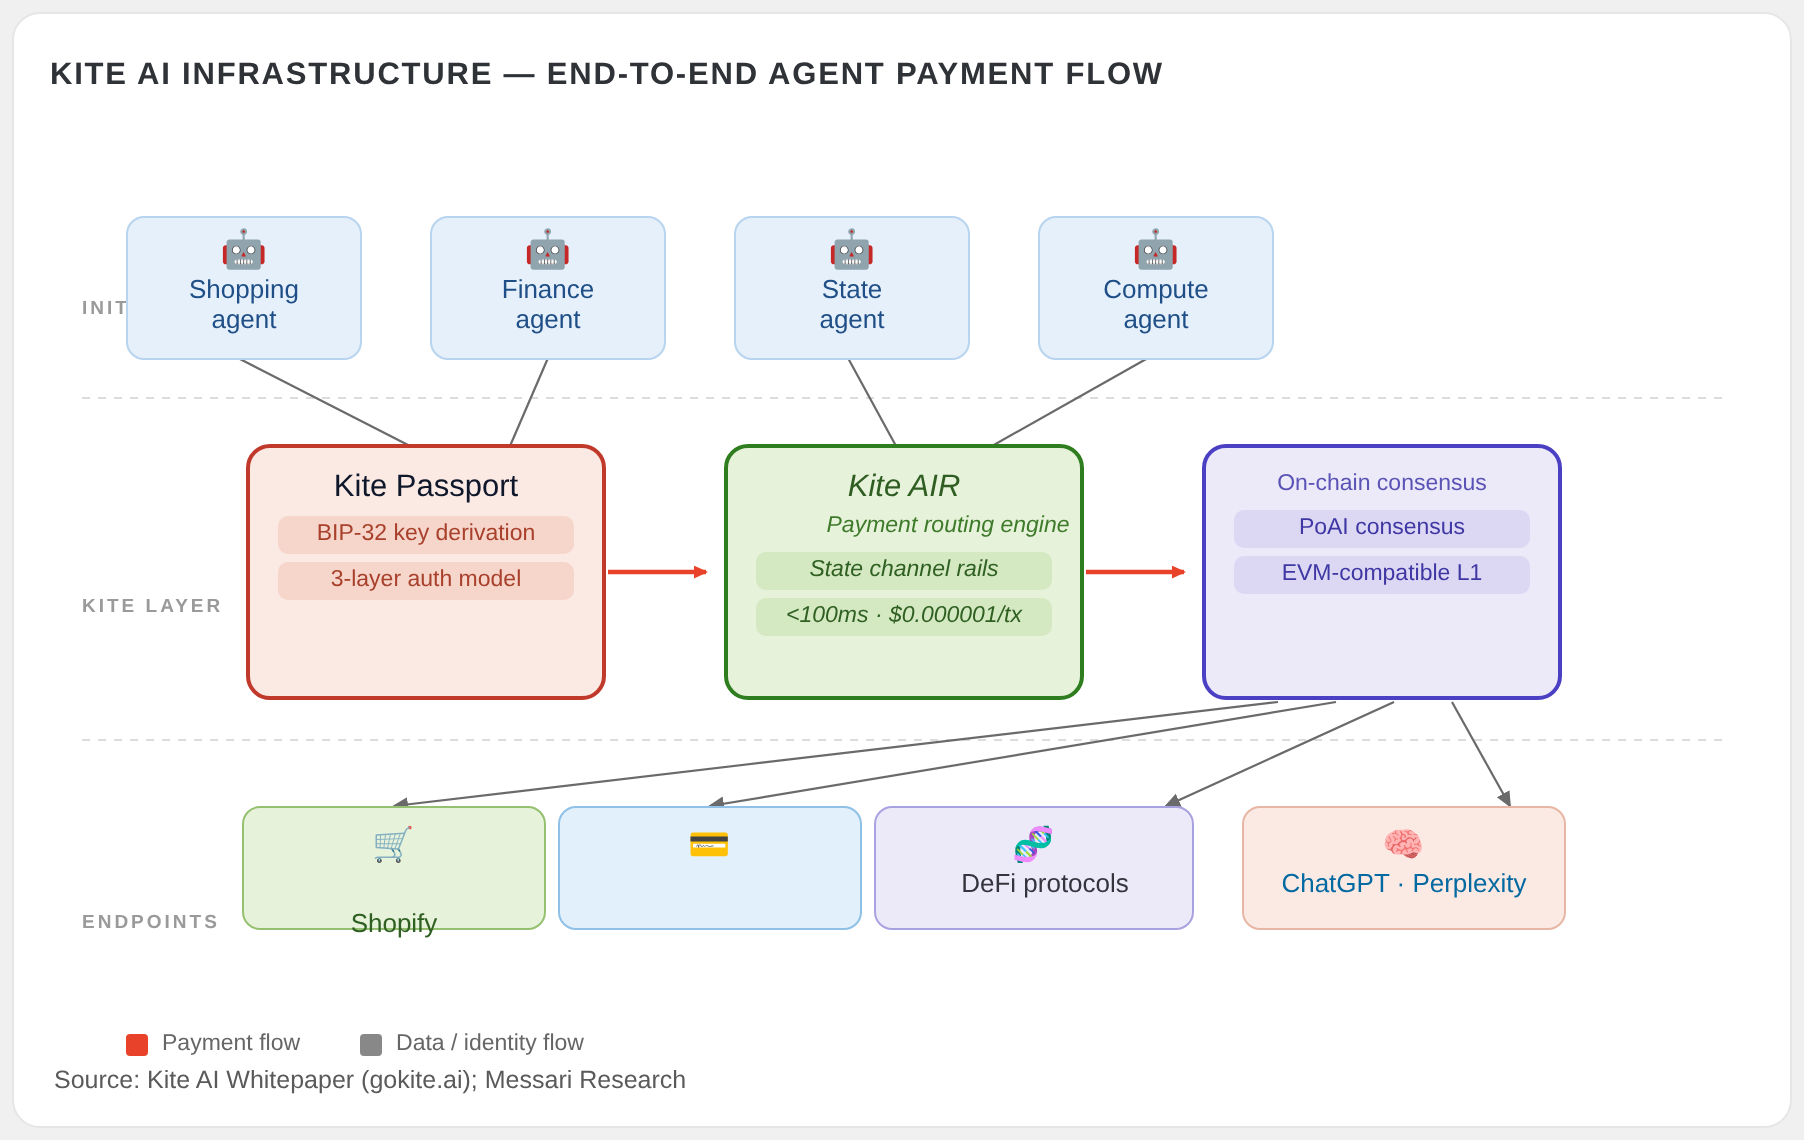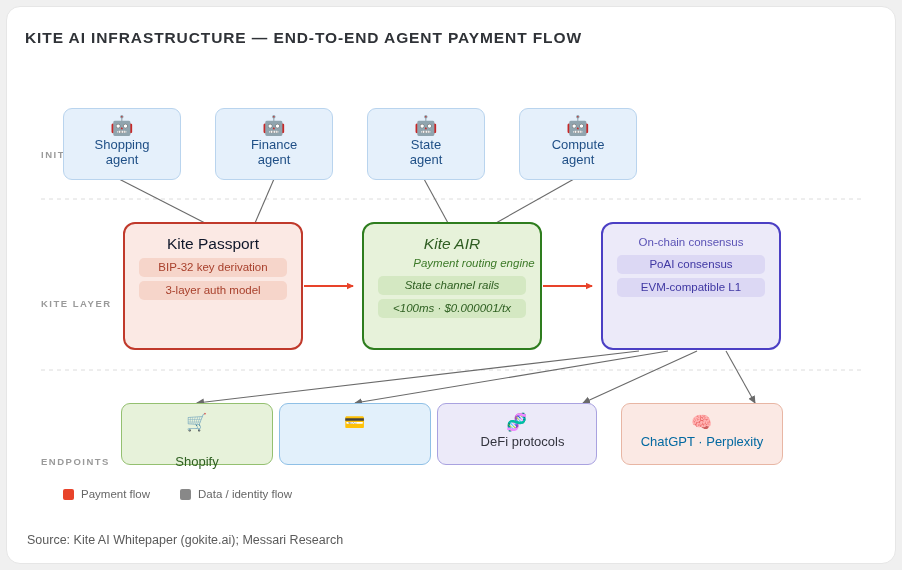--- a/index.html
+++ b/index.html
@@ -163,21 +163,21 @@
 
   
   #legend {
     position: absolute;
     left: 56px;
     top: 481px;
     display: flex;
     align-items: center;
     gap: 30px;
   }
-  .leg-item { display: flex; align-items: center; gap: 7px; }
+  .leg-item { display: flex; align-items: center; gap: 7px; margin-top: 28px; }
   .leg-sw { width: 11px; height: 11px; border-radius: 2px; }
   .leg-txt { font-size: 11.5px; color: #666; }
 
   
   #source {
     position: absolute;
     left: 20px;
     top: 526px;
     font-size: 12.5px;
     color: #5a5a5a;

